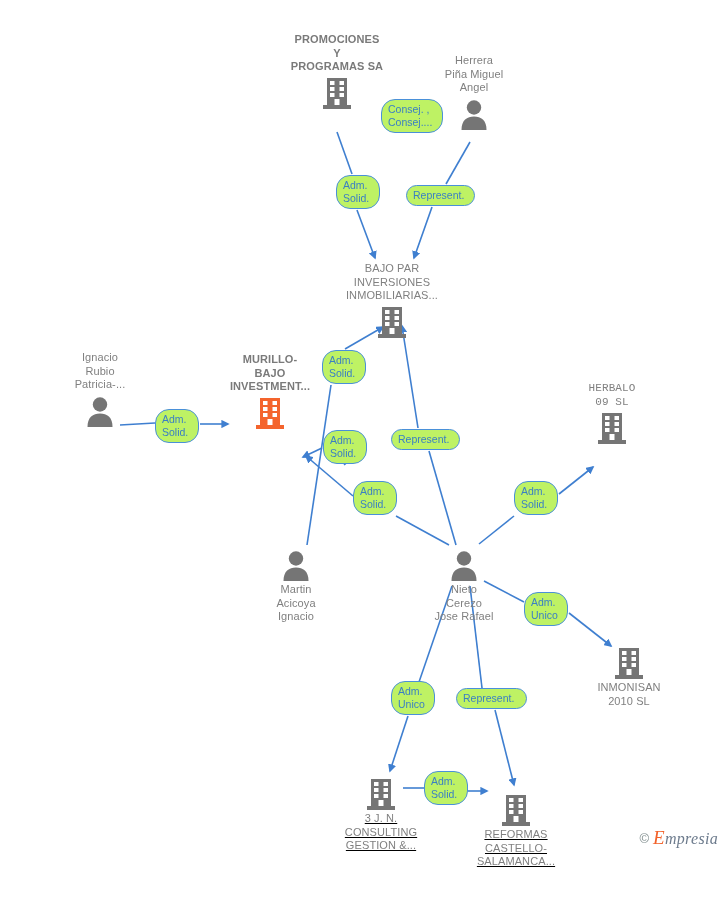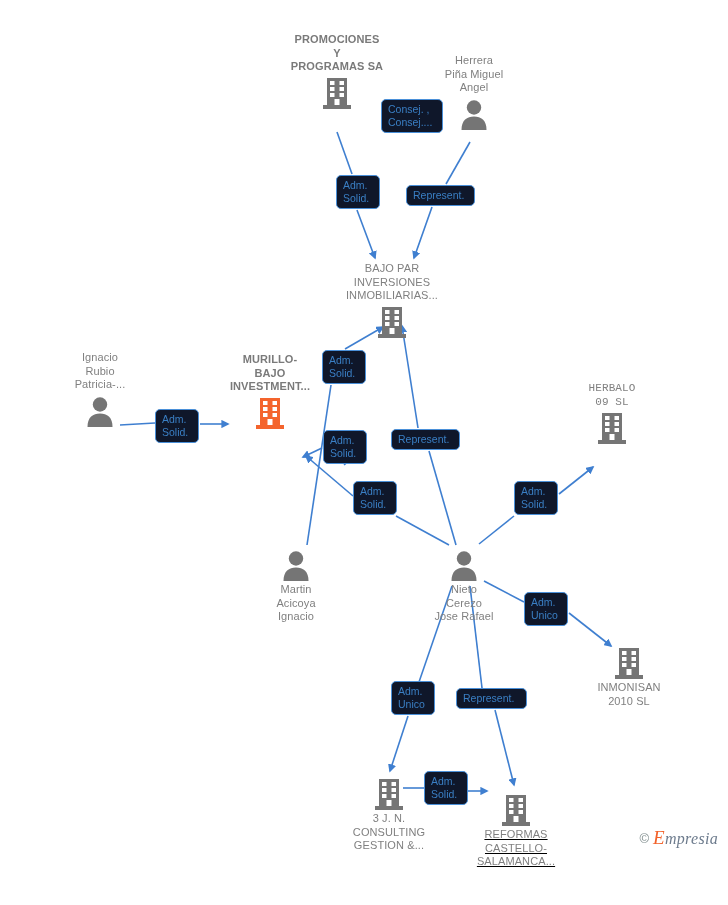--- a/index.html
+++ b/index.html
@@ -51,23 +51,23 @@
     width: 30px;
     height: 34px;
     margin: 0 auto;
     display: block;
   }
   .node.label-top .node-icon { margin-top: 2px; }
   .node.label-bottom .node-label { margin-top: 1px; }
 
   .edge-label {
     position: absolute;
-    background: #0f172a;
+    background: #bef264;
     border: 1.3px solid #4a90d9;
-    border-radius: 5px;
+    border-radius: 14px;
     color: #3a7fc4;
     font-size: 10.5px;
     line-height: 13px;
     padding: 3px 6px;
     text-align: left;
     white-space: pre-line;
     cursor: pointer;
     box-sizing: border-box;
   }
   .watermark {
@@ -263,21 +263,21 @@
       <rect x="8" y="11" width="4.5" height="4" fill="#ffffff"></rect>
       <rect x="17.5" y="11" width="4.5" height="4" fill="#ffffff"></rect>
       <rect x="8" y="17" width="4.5" height="4" fill="#ffffff"></rect>
       <rect x="17.5" y="17" width="4.5" height="4" fill="#ffffff"></rect>
       <rect x="12.5" y="23" width="5" height="6" fill="#ffffff"></rect>
     </svg>
     <div class="node-label">INMONISAN
 2010 SL</div>
   </div>
 
-  <div class="node label-bottom" style="left:389px; top:777px;">
+  <div class="node label-bottom" style="left:381px; top:777px;text-decoration:underline;">
     <svg class="node-icon" viewBox="0 0 30 34">
       <rect x="5" y="2" width="20" height="27" fill="#757575"></rect>
       <rect x="1" y="29" width="28" height="4" fill="#757575"></rect>
       <rect x="8" y="5" width="4.5" height="4" fill="#ffffff"></rect>
       <rect x="17.5" y="5" width="4.5" height="4" fill="#ffffff"></rect>
       <rect x="8" y="11" width="4.5" height="4" fill="#ffffff"></rect>
       <rect x="17.5" y="11" width="4.5" height="4" fill="#ffffff"></rect>
       <rect x="8" y="17" width="4.5" height="4" fill="#ffffff"></rect>
       <rect x="17.5" y="17" width="4.5" height="4" fill="#ffffff"></rect>
       <rect x="12.5" y="23" width="5" height="6" fill="#ffffff"></rect>

